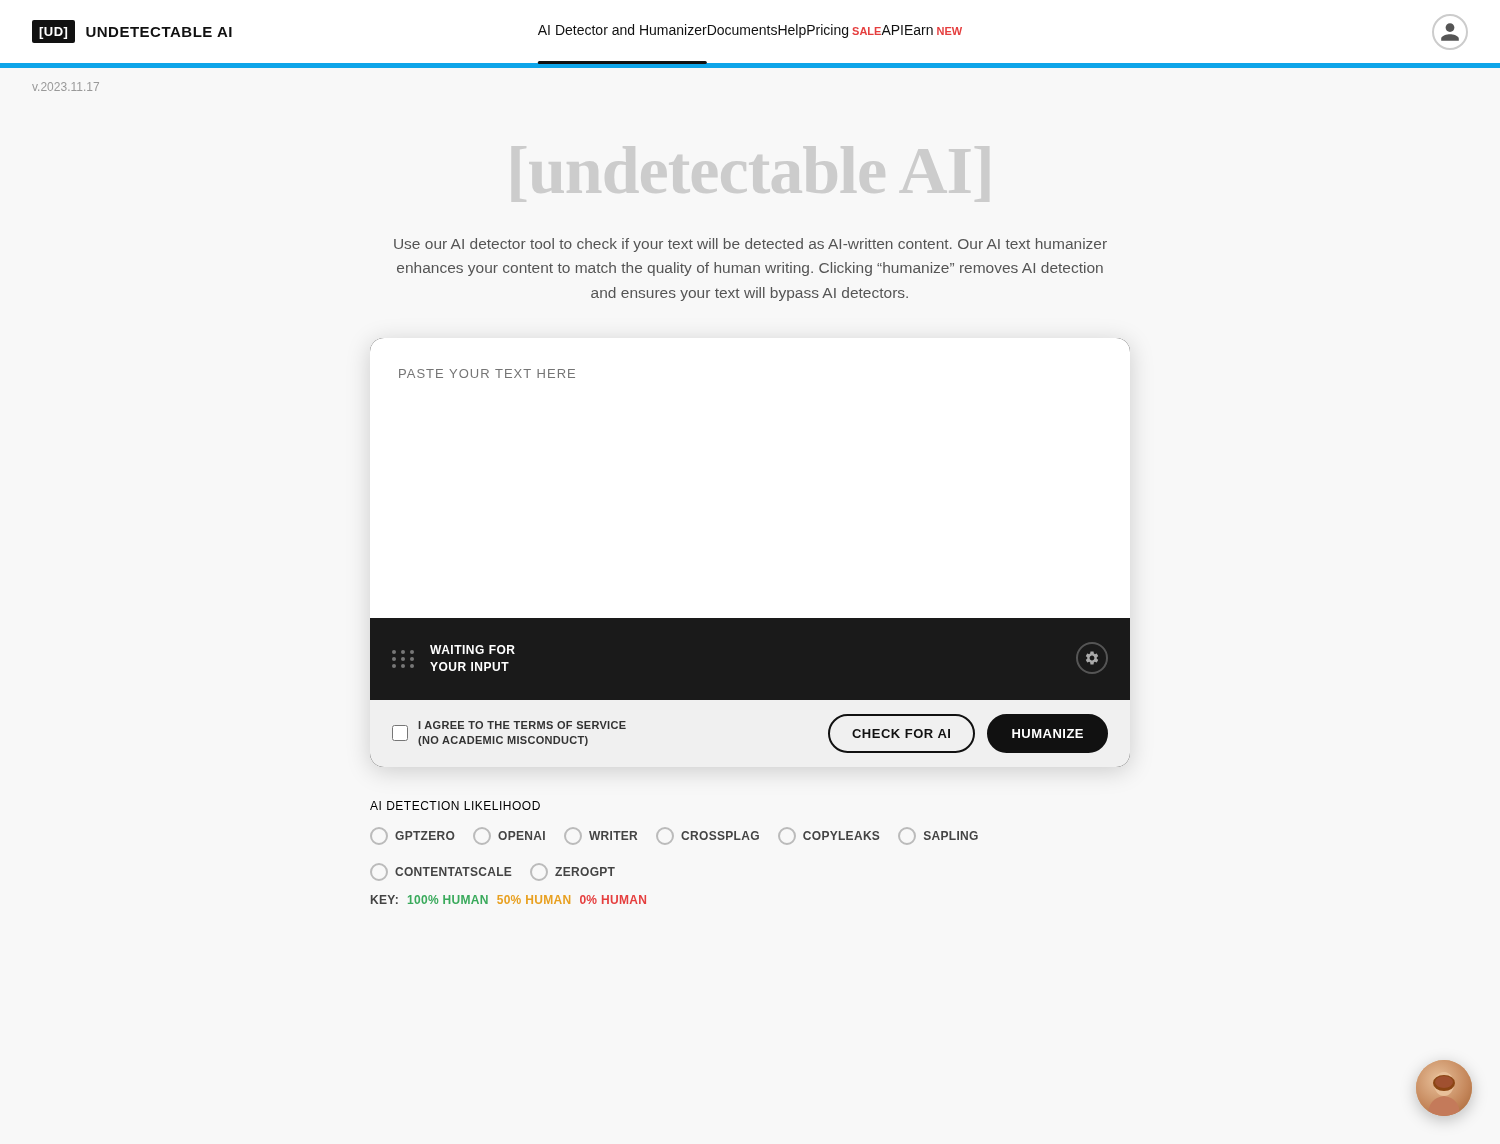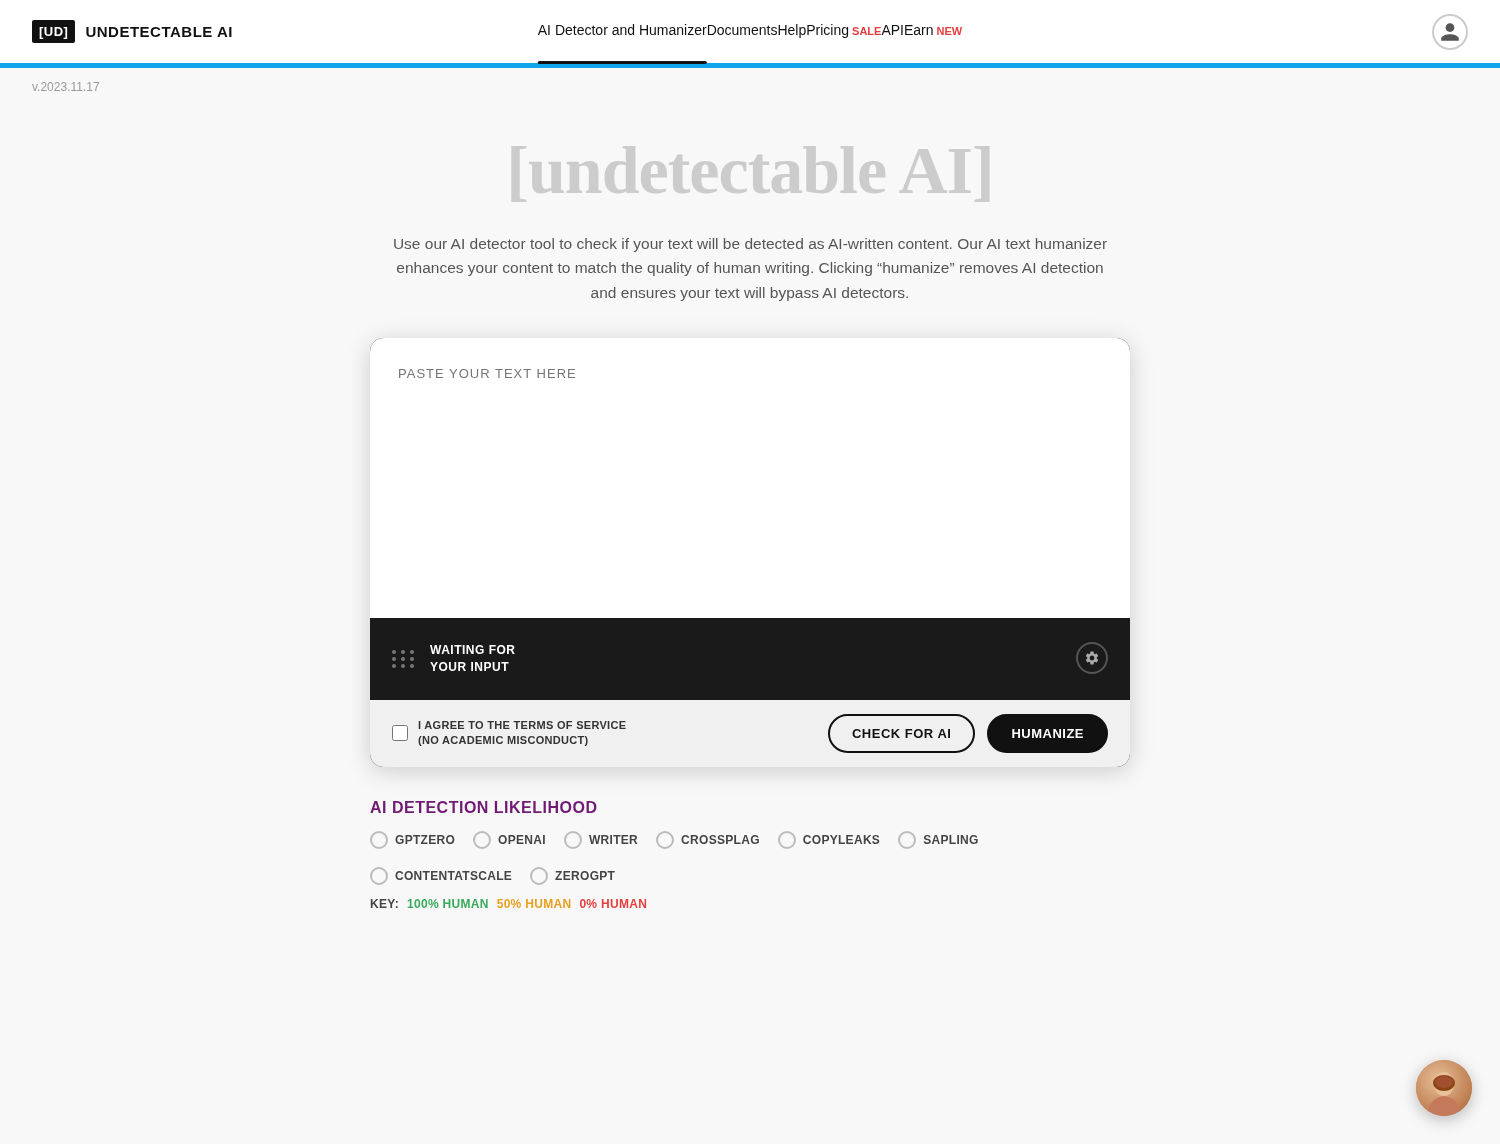--- a/index.html
+++ b/index.html
@@ -268,23 +268,23 @@
       text-transform: uppercase;
     }
 
     
     .detection-section {
       max-width: 760px;
       margin: 32px auto 0;
       padding: 0 0 20px;
     }
     .detection-title {
-      font-size: 16px;
-      font-weight: 700;
-      color: #701a75;
+      font-size: 12px;
+      font-weight: 400;
+      color: #000000;
       letter-spacing: 0.5px;
       text-transform: uppercase;
       margin-bottom: 14px;
     }
     .detector-list {
       display: flex;
       flex-wrap: wrap;
       gap: 18px;
       margin-bottom: 12px;
     }

